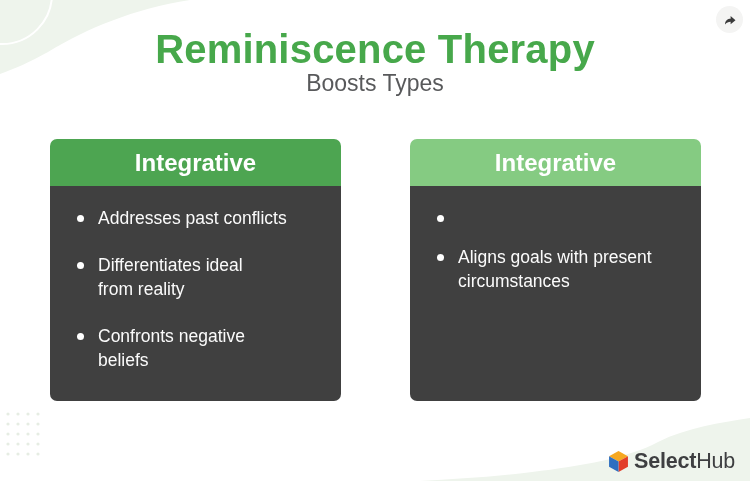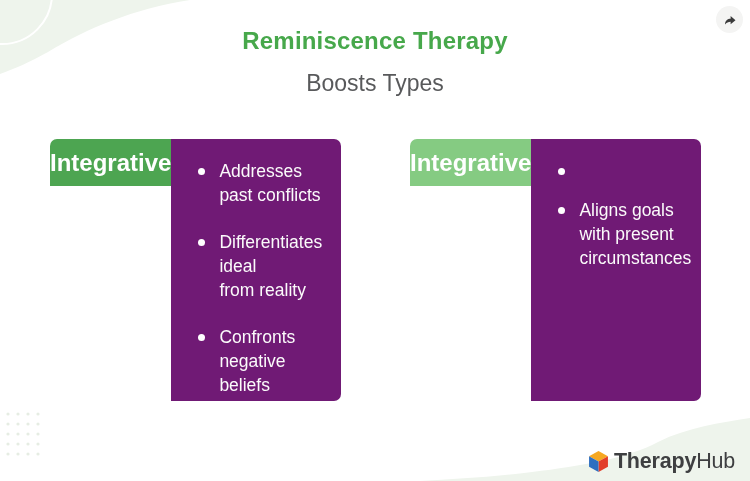--- a/index.html
+++ b/index.html
@@ -22,21 +22,21 @@
     border-radius: 50%;
     background: #f4f4f3;
     display: flex; align-items: center; justify-content: center;
     cursor: pointer;
   }
 
   .page-title {
     position: absolute;
     top: 27px; left: 0; width: 100%;
     text-align: center;
-    font-size: 24px;
+    font-size: 40px;
     font-weight: bold;
     color: #47a84b;
     letter-spacing: 0.2px;
   }
   .page-subtitle {
     position: absolute;
     top: 70px; left: 0; width: 100%;
     text-align: center;
     font-size: 23px;
     font-weight: normal;
@@ -44,34 +44,35 @@
   }
 
   .card {
     position: absolute;
     top: 139px;
     width: 291px;
     height: 262px;
     border-radius: 7px;
     overflow: hidden;
     display: flex;
+    flex-direction: column;
   }
   #card-0 { left: 50px; }
   #card-1 { left: 410px; }
   .card-header {
     height: 47px;
     flex: none;
     display: flex; align-items: center; justify-content: center;
     color: #ffffff;
     font-size: 24px;
     font-weight: bold;
   }
   .card-body {
     flex: 1;
-    background: #701a75;
+    background: #404040;
     padding: 20px 22px 0 25px;
     color: #fbfbfb;
   }
   .bullet-item {
     display: flex;
     gap: 14px;
     margin-bottom: 23px;
     font-size: 17.5px;
     line-height: 24px;
   }
@@ -182,14 +183,14 @@
     </div>
   </div>
 </div>
 
 <div class="logo">
   <svg width="19" height="21" viewBox="0 0 18 20">
     <polygon points="9,0 18,5 9,10 0,5" fill="#f6a821"></polygon>
     <polygon points="18,5 18,15 9,20 9,10" fill="#e23e2b"></polygon>
     <polygon points="0,5 9,10 9,20 0,15" fill="#2e6fc0"></polygon>
   </svg>
-  <span class="logo-text"><span class="b">Therapy</span><span class="r">Hub</span></span>
+  <span class="logo-text"><span class="b">Select</span><span class="r">Hub</span></span>
 </div>
 
 </body></html>

